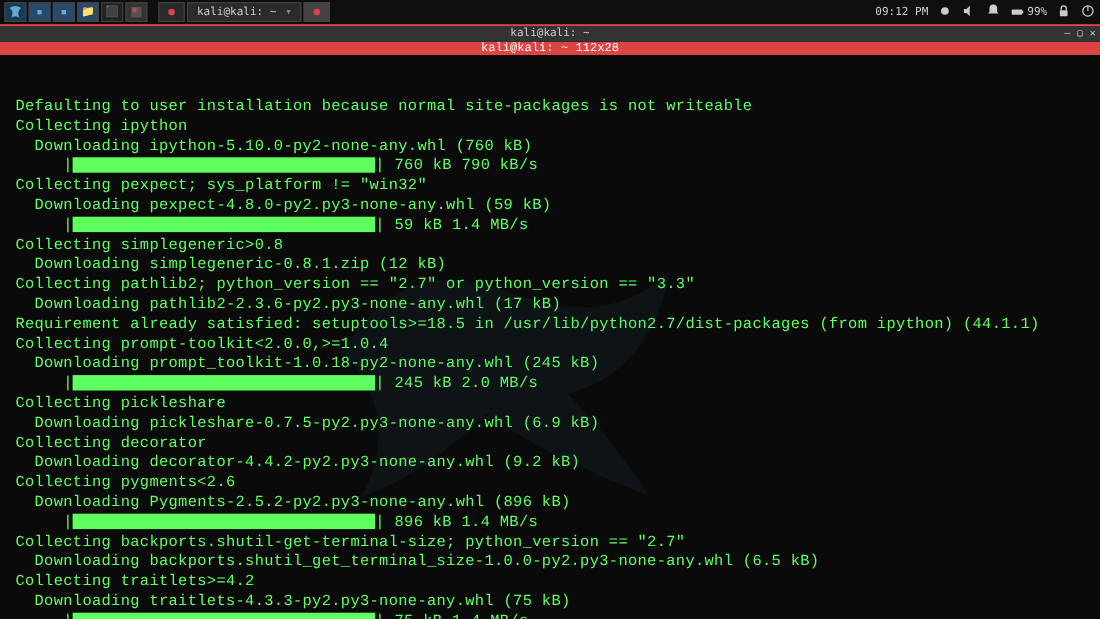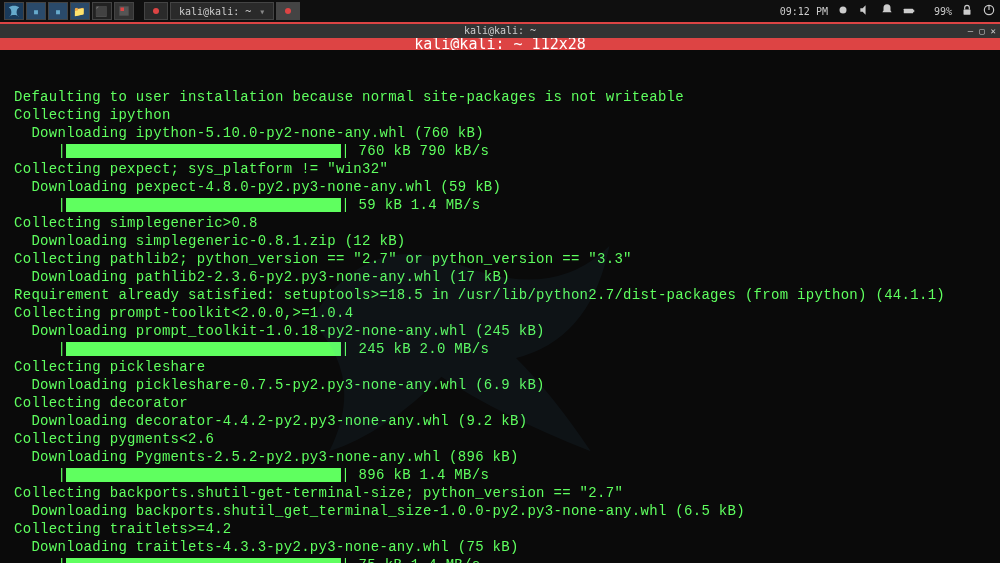--- a/index.html
+++ b/index.html
@@ -57,22 +57,23 @@
   text-align: center;
   font-size: 10px;
   line-height: 14px;
   position: relative;
 }
 .window-subtitle {
   height: 12px;
   background: #d44;
   color: #fff;
   text-align: center;
-  font-size: 15px;
+  font-size: 11px;
   line-height: 12px;
+  font-family: Liberation Mono, monospace;
 }
 .win-controls {
   position: absolute;
   right: 4px;
   top: 0;
   display: flex;
   gap: 6px;
   font-size: 9px;
   color: #ccc;
 }
@@ -149,21 +150,21 @@
     <span>
       <svg class="icon-svg" viewBox="0 0 24 24">
           <path d="M4 9v6h4l5 5V4L8 9H4z" fill="#ccc"></path>
         </svg>
     </span>
     <span>
       <svg class="icon-svg" viewBox="0 0 24 24">
           <path d="M12 2a6 6 0 0 0-6 6v5l-2 3h16l-2-3V8a6 6 0 0 0-6-6z" fill="#ccc"></path>
         </svg>
     </span>
-    <span style="display:flex;align-items:center;gap:18px;">
+    <span style="display:flex;align-items:center;gap:2px;">
       <svg class="icon-svg" viewBox="0 0 24 24">
           <rect x="3" y="8" width="16" height="8" rx="1" fill="#ccc"></rect>
           <rect x="19" y="10" width="2" height="4" fill="#ccc"></rect>
         </svg>
       <span>99%</span>
     </span>
     <span>
       <svg class="icon-svg" viewBox="0 0 24 24">
           <rect x="6" y="11" width="12" height="9" rx="1" fill="#ccc"></rect>
           <path d="M8 11V8a4 4 0 1 1 8 0v3" stroke="#ccc" stroke-width="2" fill="none"></path>

